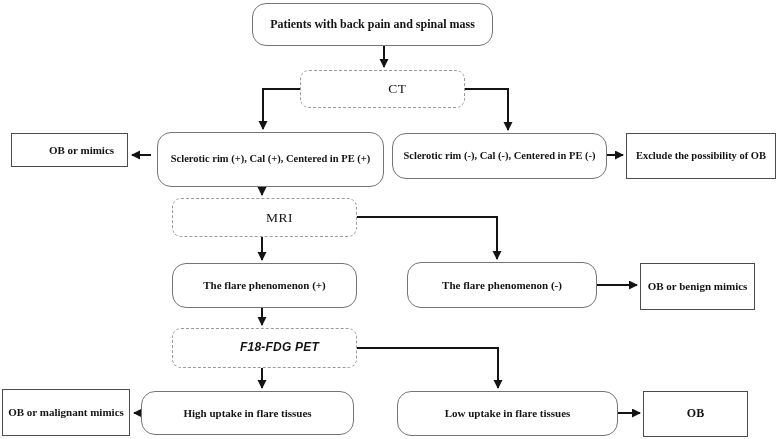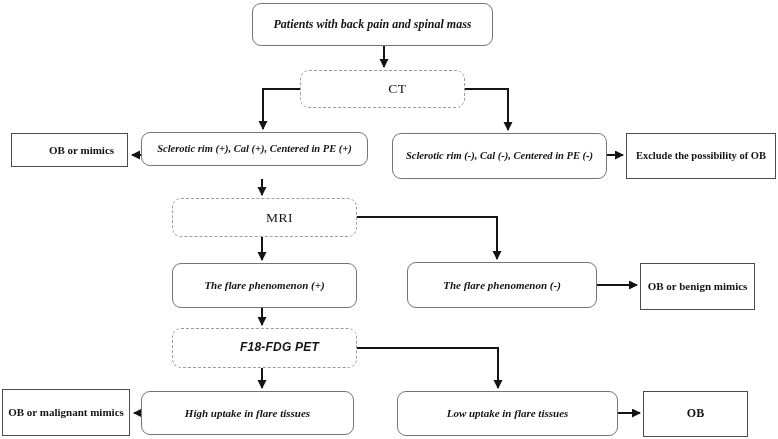--- a/index.html
+++ b/index.html
@@ -12,21 +12,21 @@
     font-family:"Liberation Serif", serif; overflow:hidden;
   }
   .connectors{position:absolute; left:0; top:0; z-index:1;}
   .node{
     position:absolute; z-index:2; box-sizing:border-box;
     display:flex; align-items:center; justify-content:center;
     text-align:center; white-space:nowrap;
     background:var(--background); color:var(--text);
     font-weight:bold; font-size:11px; line-height:1.15;
   }
-  .rounded{border:1.4px solid var(--box-border); border-radius:9px;font-style:italic;}
+  .rounded{border:1.4px solid var(--box-border); border-radius:14px;}
   .rect{border:1.4px solid var(--rect-border); border-radius:0;}
   .dashed{
     border:1.6px dashed var(--dashed-border); border-radius:9px;
     font-weight:normal; font-size:13.5px; letter-spacing:.5px;padding-left:30px;
   }
   .pet-style{
     font-family:"Liberation Sans", sans-serif; font-weight:bold;
     font-style:italic; font-size:12px; letter-spacing:.2px;
   }
   .fs-12{font-size:12px;}
@@ -58,21 +58,21 @@
     <polyline points="157,413 134,413" fill="none" stroke="#141414" stroke-width="2" marker-end="url(#arrow)"></polyline>
     <polyline points="618,413 640,413" fill="none" stroke="#141414" stroke-width="2" marker-end="url(#arrow)"></polyline>
   </svg>
 
   <div class="node rounded fs-12" style="left:252px;top:3px;width:241px;height:43px;">Patients with back pain and spinal mass</div>
 
   <div class="node dashed" style="left:300px;top:70px;width:165px;height:38px;">CT</div>
 
   <div class="node rect" style="left:11px;top:133px;width:117px;height:34px;padding-left:24px;">OB or mimics</div>
 
-  <div class="node rounded fs-105" style="left:141px;top:132px;width:227px;height:34px;">Sclerotic rim (+), Cal (+), Centered in PE (+)</div>
+  <div class="node rounded fs-105" style="left:157px;top:132px;width:227px;height:55px;">Sclerotic rim (+), Cal (+), Centered in PE (+)</div>
 
   <div class="node rounded fs-105" style="left:392px;top:133px;width:215px;height:46px;">Sclerotic rim (-), Cal (-), Centered in PE (-)</div>
 
   <div class="node rect fs-105" style="left:626px;top:133px;width:150px;height:46px;">Exclude the possibility of OB</div>
 
   <div class="node dashed" style="left:172px;top:198px;width:185px;height:39px;">MRI</div>
 
   <div class="node rounded" style="left:407px;top:262px;width:190px;height:46px;">The flare phenomenon (-)</div>
 
   <div class="node rounded" style="left:172px;top:263px;width:185px;height:45px;">The flare phenomenon (+)</div>

